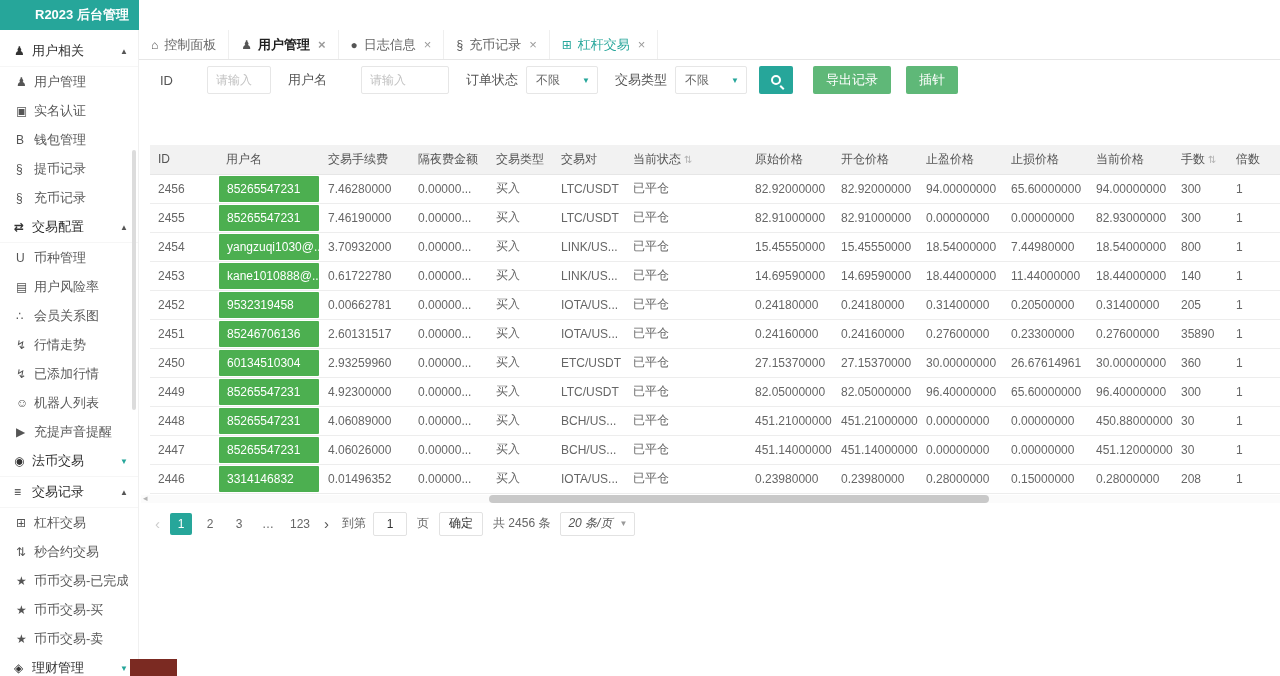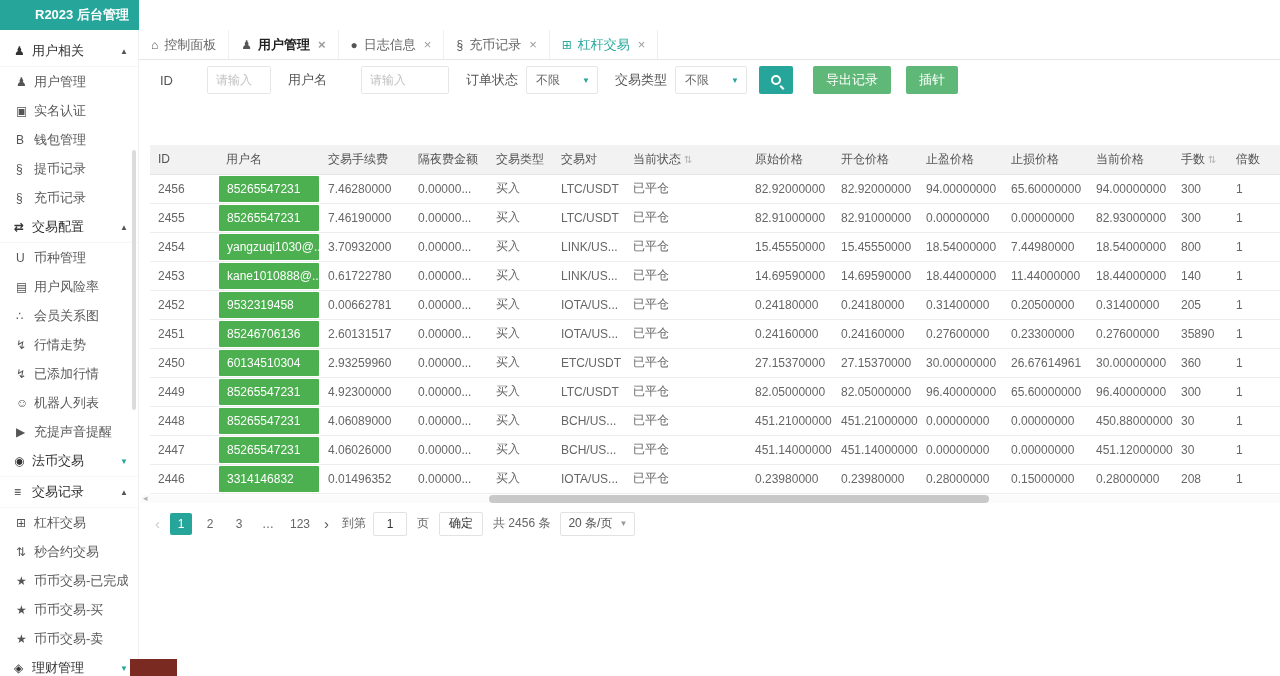--- a/index.html
+++ b/index.html
@@ -82,21 +82,21 @@
   .pg-prev{color:#ccc;font-size:15px;padding:0 3px;cursor:pointer;}
   .pg-next{color:#555;font-size:15px;padding:0 3px;cursor:pointer;}
   .page-btn{min-width:22px;height:22px;display:inline-flex;align-items:center;justify-content:center;
             padding:0 4px;cursor:pointer;color:#666;border-radius:2px;}
   .page-btn.active{background:#26a69a;color:#fff;}
   .pg-text{white-space:nowrap;margin-left:3px;}
   .goto-input{width:34px;height:24px;border:1px solid #e2e2e2;border-radius:2px;text-align:center;font-size:12px;color:#333;outline:none;}
   .confirm-btn{height:24px;border:1px solid #e2e2e2;background:#fff;border-radius:2px;padding:0 9px;
                font-size:12px;color:#333;font-weight:normal;cursor:pointer;margin-left:3px;}
   .size-select{height:24px;border:1px solid #e2e2e2;border-radius:2px;display:flex;align-items:center;gap:7px;
-               padding:0 7px;color:#555;cursor:pointer;margin-left:3px;background:#fff;}
+               padding:0 7px;color:#555;cursor:pointer;margin-left:3px;background:#fff;font-style:italic;}
 
   .red-box{position:absolute;left:130px;top:659px;width:47px;height:17px;background:#7b2a22;z-index:10;}
 </style>
 </head>
 <body>
 
 <div class="logo">
   <span>R2023 后台管理</span>
 </div>
 

